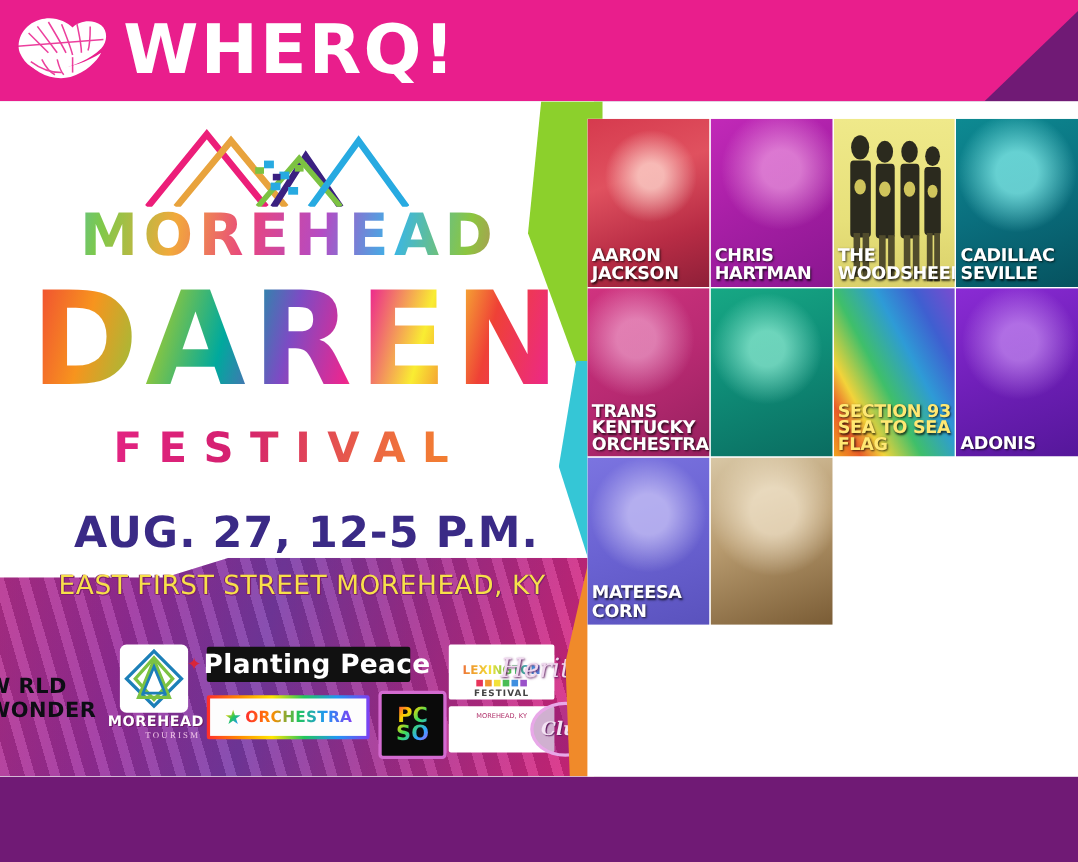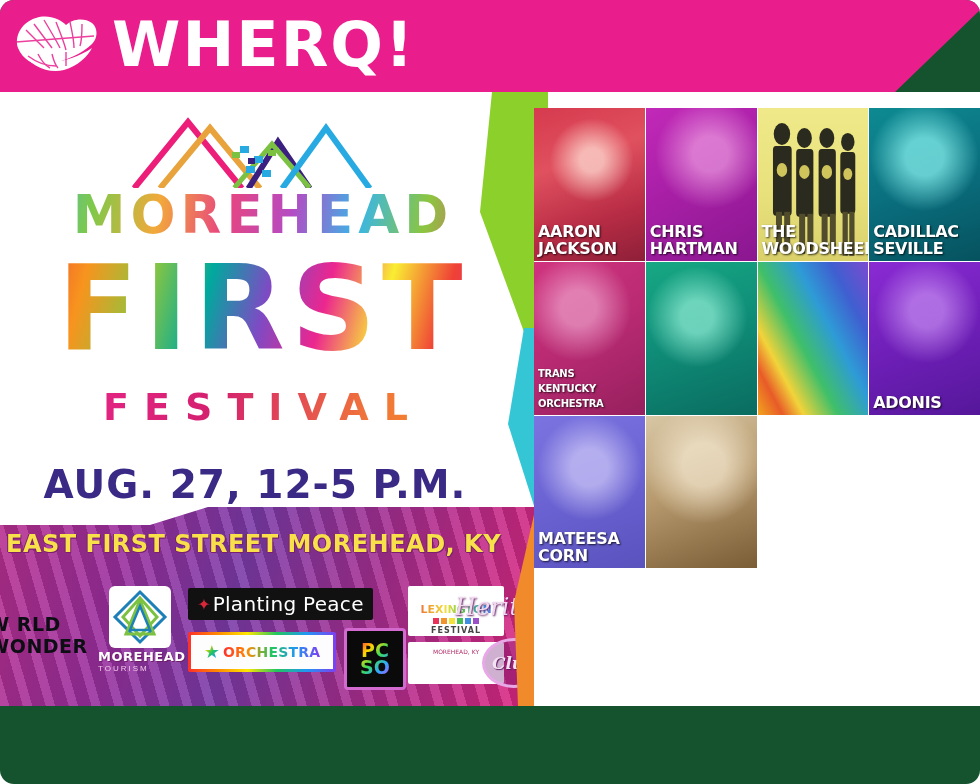--- a/index.html
+++ b/index.html
@@ -1,18 +1,18 @@
 <!DOCTYPE html>
 <html><head>
 <meta charset="utf-8">
 <style>
   html,body{margin:0;padding:0;background:#ffffff;}
   body{width:980px;height:784px;overflow:hidden;font-family:"Liberation Sans",sans-serif;}
 
-  #stage{position:relative;width:980px;height:784px;background:#14532d;overflow:hidden;border-radius:14px;}
+  #stage{position:relative;width:980px;height:784px;background:#701a75;overflow:hidden;}
 
   
   #header-banner{
     position:absolute;left:0;top:0;width:980px;height:92px;
     background:#e91e8c;
     clip-path:polygon(0 0, 980px 0, 980px 10px, 895px 92px, 0 92px);
     overflow:hidden;
   }
   #kiss-icon{position:absolute;left:8px;top:8px;width:92px;height:74px;}
   #brand-wordmark{
@@ -44,64 +44,63 @@
     line-height:128px;white-space:nowrap;
   }
   #logo-festival{
     position:absolute;left:28px;top:292px;width:470px;text-align:center;
     font-family:"DejaVu Sans",sans-serif;font-weight:bold;font-size:38px;letter-spacing:15px;
     background:linear-gradient(100deg,#ec268f 0%,#d4206f 40%,#f0743a 72%,#f7941e 100%);
     -webkit-background-clip:text;background-clip:text;color:transparent;
     line-height:46px;white-space:nowrap;
   }
   #event-date{
-    position:absolute;left:20px;top:370px;width:470px;text-align:center;
+    position:absolute;left:20px;top:370px;width:470px;text-align:right;
     font-family:"DejaVu Sans",sans-serif;font-weight:bold;font-size:39px;letter-spacing:1px;
     color:#3a2a86;line-height:46px;white-space:nowrap;
   }
 
   
   #sponsor-band{
     position:absolute;left:0;top:415px;width:540px;height:199px;
     background:
       repeating-linear-gradient(74deg,
         rgba(255,255,255,0.10) 0px, rgba(255,255,255,0.10) 9px,
         rgba(0,0,0,0.12) 9px, rgba(0,0,0,0.12) 22px),
       linear-gradient(104deg,#b8308f 0%,#9c2f9e 22%,#7b3ba8 44%,#a42f92 66%,#cc2a86 88%,#e0277f 100%);
     clip-path:polygon(0 18px, 150px 18px, 208px 0, 540px 0, 540px 199px, 0 199px);
   }
   #event-location{
     position:absolute;left:6px;top:425px;width:490px;text-align:right;
-    font-family:"DejaVu Sans",sans-serif;font-weight:bold;font-size:24px;letter-spacing:0.5px;
+    font-family:"DejaVu Sans",sans-serif;font-weight:normal;font-size:24px;letter-spacing:0.5px;
     color:#f7e04a;line-height:30px;white-space:nowrap;
     text-shadow:1px 1px 0 #7a2070, -1px 0 0 #7a2070, 0 1px 0 #7a2070;
-    margin-top:12px;
   }
 
   
   #sponsor-row{position:absolute;left:0;top:488px;width:540px;height:110px;}
   .sponsor{position:absolute;display:flex;align-items:center;justify-content:center;}
 
   .spon-wow{left:-8px;top:22px;width:92px;height:66px;}
   .spon-wow-txt{
     font-family:"DejaVu Sans",sans-serif;font-weight:bold;font-size:19px;color:#0d0d14;
     line-height:22px;text-align:left;letter-spacing:0.5px;white-space:nowrap;
   }
   .spon-tourism{left:98px;top:6px;width:84px;height:100px;}
   .spon-tourism-box{width:62px;height:62px;background:#ffffff;border-radius:6px;position:relative;overflow:hidden;margin:0 auto;}
   .spon-tourism-cap{
     text-align:center;font-family:"DejaVu Sans",sans-serif;font-weight:bold;
     font-size:13px;color:#ffffff;letter-spacing:0.5px;margin-top:2px;line-height:14px;
     text-shadow:1px 1px 0 #6f1d68;
   }
   .spon-tourism-sub{
-    text-align:left;font-family:Liberation Sans, sans-serif;font-size:8px;color:#f2c7e8;letter-spacing:2px;
+    text-align:right;font-family:Liberation Serif, serif;font-size:8px;color:#f2c7e8;letter-spacing:2px;
   }
   .spon-planting{left:188px;top:8px;width:185px;height:32px;background:#111111;border-radius:2px;}
-  .spon-planting-txt{color:#ffffff;font-family:"DejaVu Sans",sans-serif;font-weight:normal;font-size:20px;letter-spacing:0.3px;white-space:nowrap;}
+  .spon-planting-txt{color:#ffffff;font-family:"DejaVu Sans",sans-serif;font-weight:bold;font-size:24px;letter-spacing:0.3px;white-space:nowrap;}
   .spon-faithless{left:188px;top:52px;width:148px;height:40px;background:linear-gradient(90deg,#ff2d2d,#ff8a00,#ffe600,#22c55e,#2196f3,#7e3ff2);border-radius:2px;}
   .spon-faithless-inner{width:142px;height:34px;background:#fdfdfd;display:flex;align-items:center;justify-content:center;}
   .spon-faithless-txt{
     font-family:"DejaVu Sans",sans-serif;font-weight:bold;font-size:14px;letter-spacing:0.2px;
     background:linear-gradient(90deg,#ff2d2d,#ff8a00,#22c55e,#2196f3,#7e3ff2);
     -webkit-background-clip:text;background-clip:text;color:transparent;white-space:nowrap;
   }
   .spon-pcso{left:344px;top:48px;width:56px;height:56px;background:#0a0a0a;border:3px solid #d36ad0;border-radius:4px;}
   .spon-pcso-txt{
     font-family:"DejaVu Sans",sans-serif;font-weight:bold;font-size:19px;line-height:17px;text-align:center;
@@ -144,21 +143,21 @@
         display:grid;grid-template-columns:repeat(4,1fr);grid-template-rows:repeat(4,1fr);gap:1px;background:#ffffff;}
   .tile{position:relative;overflow:hidden;}
   .tile-photo{position:absolute;inset:0;}
   .tile-name{
     position:absolute;left:4px;right:2px;bottom:4px;
     font-family:"DejaVu Sans",sans-serif;font-weight:bold;
     font-size:16px;line-height:17px;color:#ffffff;letter-spacing:-0.3px;
     text-shadow:1px 1px 2px rgba(0,0,0,0.75);
     text-transform:uppercase;
   }
-  .tile-name.small{font-size:10px;line-height:15px;}
+  .tile-name.small{font-size:16px;line-height:15px;}
   .tile-name.y{color:#ffe873;}
 
   
   .ph-aaron{background:
      radial-gradient(circle at 52% 34%, rgba(255,220,210,0.75) 0 10%, transparent 36%),
      linear-gradient(160deg,#d63a4e 0%,#e0515f 35%,#b82c45 70%,#8e1f38 100%);}
   .ph-woodsheep{background:
      linear-gradient(180deg,#efe98a 0%,#e7e07a 60%,#d9d06a 100%);}
   .ph-chris{background:
      radial-gradient(circle at 58% 30%, rgba(255,190,240,0.55) 0 14%, transparent 44%),
@@ -239,21 +238,21 @@
         <g fill="#7cc242">
           <rect x="100" y="44" width="8" height="6"></rect>
             <rect x="136" y="42" width="8" height="6"></rect>
         </g>
         <g fill="#3b2080">
             <rect x="116" y="50" width="7" height="6"></rect>
           </g>
       </svg>
 
       <div id="logo-morehead">MOREHEAD</div>
-      <div id="logo-pride">FIRST</div>
+      <div id="logo-pride">DAREN</div>
       <div id="logo-festival">FESTIVAL</div>
 
       <div id="event-date">AUG. 27, 12-5 P.M.</div>
 
       <div id="sponsor-band"></div>
       <div id="event-location">EAST FIRST STREET MOREHEAD, KY</div>
 
       <div id="sponsor-row">
 
         <div class="sponsor spon-wow">
@@ -385,20 +384,21 @@
         <div class="tile-photo ph-trans"></div>
         <div class="tile-name small">TRANS<br>KENTUCKY<br>ORCHESTRA</div>
       </div>
 
       <div class="tile">
         <div class="tile-photo ph-serena"></div>
       </div>
 
       <div class="tile">
         <div class="tile-photo ph-section93"></div>
+        <div class="tile-name small y">SECTION 93<br>SEA TO SEA<br>FLAG</div>
       </div>
 
       <div class="tile">
         <div class="tile-photo ph-adonis"></div>
         <div class="tile-name">ADONIS</div>
       </div>
 
 
       <div class="tile">
         <div class="tile-photo ph-mateesa"></div>

